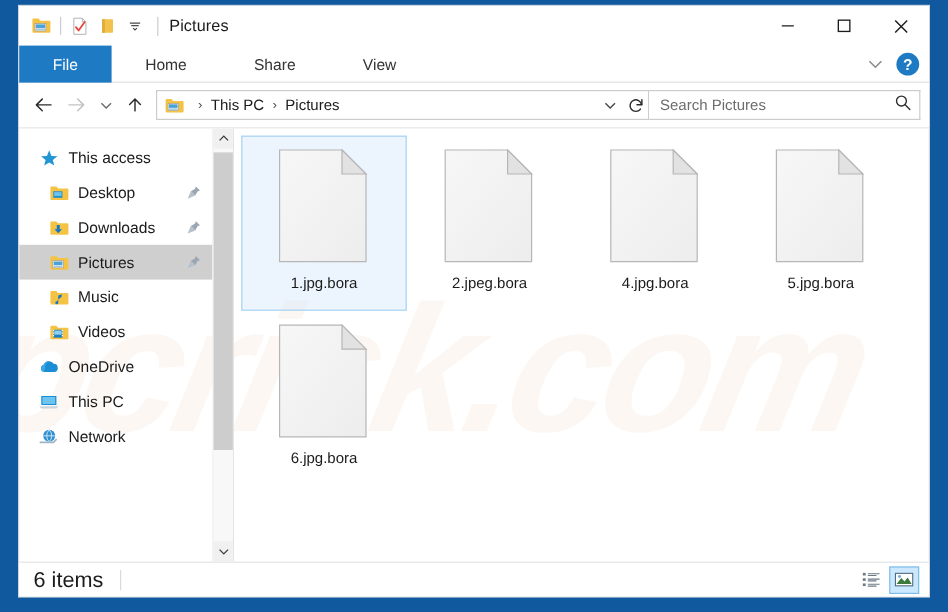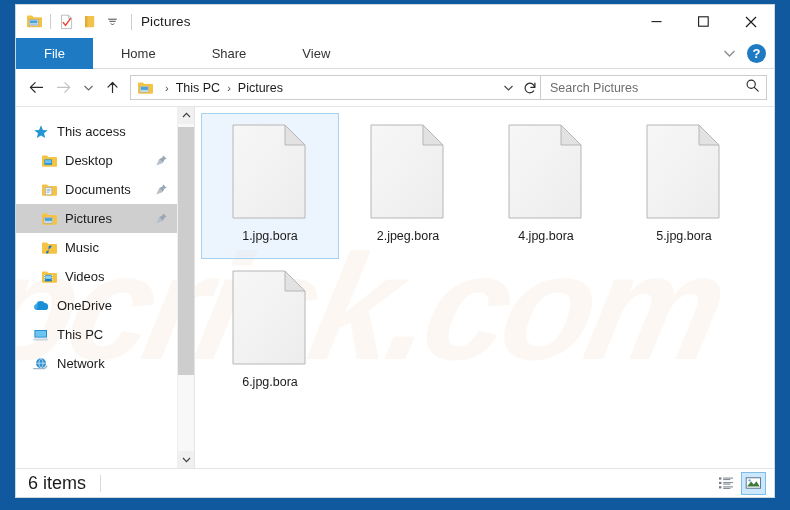--- a/index.html
+++ b/index.html
@@ -444,37 +444,36 @@
             </span>
             <span class="nav-label">Desktop</span>
             <span class="pin">
               <svg width="13" height="13" viewBox="0 0 13 13">
                 <path d="M8.2 1.4 L11.6 4.8 L9.6 5.6 L7.7 9 L4 5.3 L7.4 3.4 Z" fill="#9aa6b2"></path>
                 <path d="M4 5.3 L1.4 11.6 L7.7 9" fill="#b6c0ca"></path>
               </svg>
             </span>
           </div>
 
-
           <div class="nav-item indent">
             <span class="nav-ico">
               <svg width="17" height="14" viewBox="0 0 17 14">
                 <path d="M1 2.4 A0.9 0.9 0 0 1 1.9 1.5 H6 L7.3 3.1 H15.1 A0.9 0.9 0 0 1 16 4 V11.8 A0.9 0.9 0 0 1 15.1 12.7 H1.9 A0.9 0.9 0 0 1 1 11.8 Z" fill="#f5c344"></path>
-                <rect x="4.4" y="4.5" width="6.4" height="7.3" fill="#fcfcfc" stroke="#9aa6b2" stroke-width="0.6"></rect>
-                <path d="M5.6 6.3 H9.6 M5.6 7.8 H9.6 M5.6 9.3 H8.4" stroke="#6f98c4" stroke-width="0.7"></path>
-              </svg>
-            </span>
-            <span class="nav-label">Documents</span>
+                <path d="M6.3 4.6 H8.8 V8 H10.7 L7.55 11.3 L4.4 8 H6.3 Z" fill="#1878c8"></path>
+              </svg>
+            </span>
+            <span class="nav-label">Downloads</span>
             <span class="pin">
               <svg width="13" height="13" viewBox="0 0 13 13">
                 <path d="M8.2 1.4 L11.6 4.8 L9.6 5.6 L7.7 9 L4 5.3 L7.4 3.4 Z" fill="#9aa6b2"></path>
                 <path d="M4 5.3 L1.4 11.6 L7.7 9" fill="#b6c0ca"></path>
               </svg>
             </span>
           </div>
+
 
           <div class="nav-item indent selected">
             <span class="nav-ico">
               <svg width="17" height="14" viewBox="0 0 17 14">
                 <path d="M1 2.4 A0.9 0.9 0 0 1 1.9 1.5 H6 L7.3 3.1 H15.1 A0.9 0.9 0 0 1 16 4 V11.8 A0.9 0.9 0 0 1 15.1 12.7 H1.9 A0.9 0.9 0 0 1 1 11.8 Z" fill="#f5c344"></path>
                 <rect x="3.1" y="5.3" width="8.6" height="5.9" fill="#fdfdfd" stroke="#9a9a9a" stroke-width="0.55"></rect>
                 <rect x="3.8" y="5.9" width="7.2" height="3" fill="#4aa3d8"></rect>
                 <rect x="3.8" y="9.3" width="7.2" height="1.3" fill="#9fc7e2"></rect>
               </svg>
             </span>

